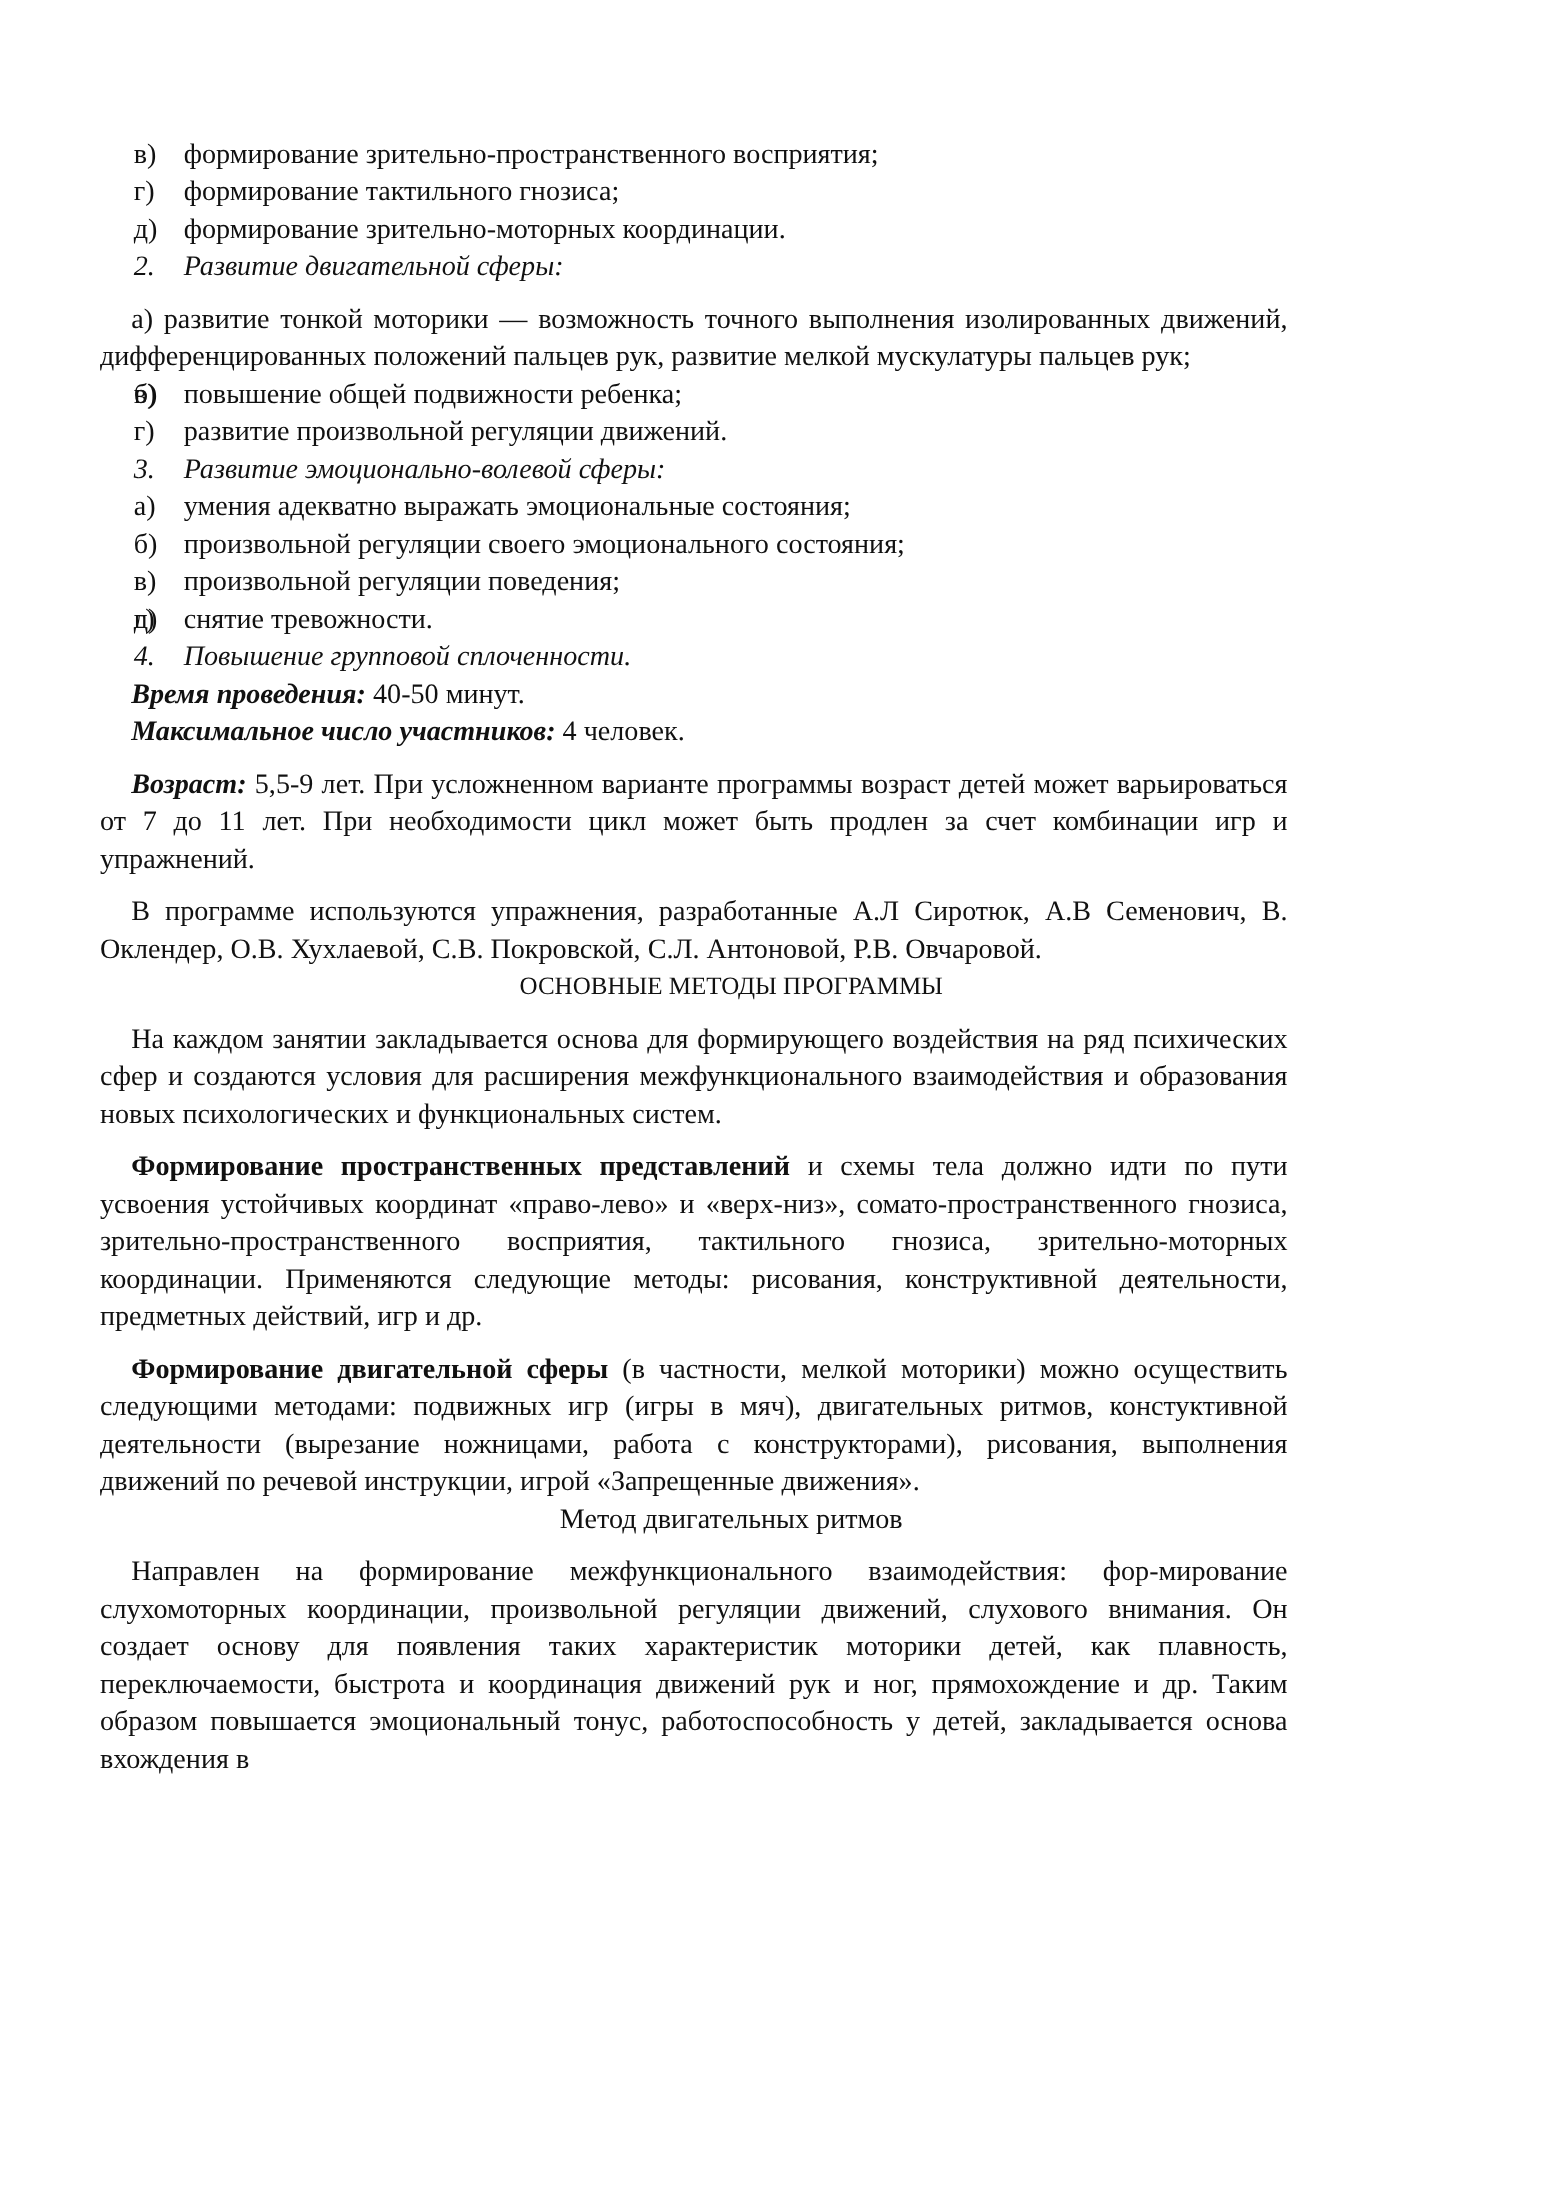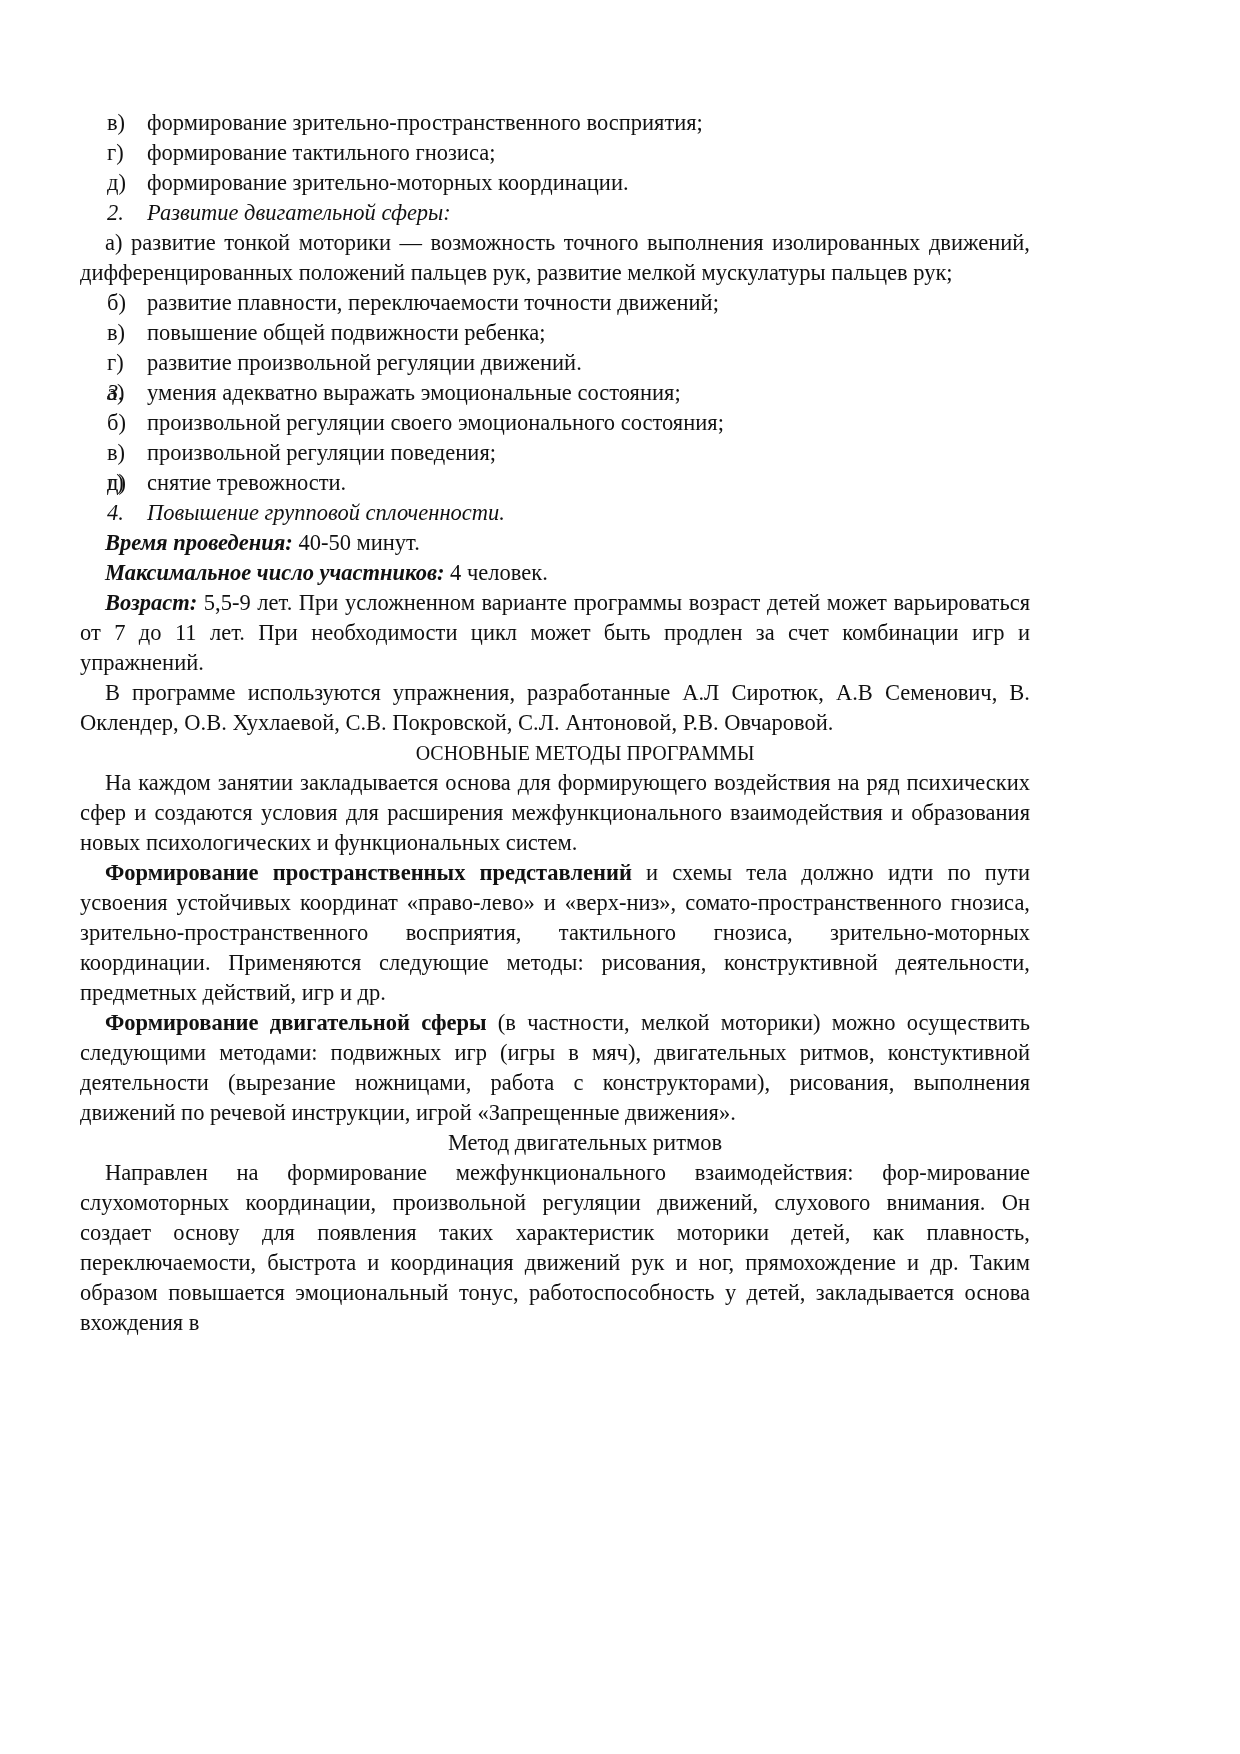--- a/index.html
+++ b/index.html
@@ -9,41 +9,41 @@
     color: #111111;
   }
   .page {
     position: absolute; left: 80px; top: 108px; width: 950px;
     font-size: 22.5px; line-height: 30px;
   }
   .li { position: relative; padding-left: 67px; white-space: nowrap; }
   .li .mk { position: absolute; left: 27px; top: 0; }
   .ital { font-style: italic; }
   .bold { font-weight: bold; }
-  .para { text-align: justify; text-align-last: left; text-indent: 25px; }
+  .para { text-align: justify; text-align-last: left; text-indent: 25px; margin-top: 12px; }
   .line { text-indent: 25px; white-space: nowrap; }
   .heading { text-align: center; font-weight: normal; font-size: 20px; padding-left: 60px; }
   .subhead { text-align: center; padding-left: 60px; }
 </style>
 </head>
 <body>
 
 <div class="page">
 
   <div class="li"><span class="mk">в)</span><span>формирование зрительно-пространственного восприятия;</span></div>
   <div class="li"><span class="mk">г)</span><span>формирование тактильного гнозиса;</span></div>
   <div class="li"><span class="mk">д)</span><span>формирование зрительно-моторных координации.</span></div>
 
   <div class="li ital"><span class="mk">2.</span><span>Развитие двигательной сферы:</span></div>
   <div class="para">а) развитие тонкой моторики — возможность точного выполнения изолированных движений, дифференцированных положений пальцев рук, развитие мелкой мускулатуры пальцев рук;</div>
-  <div class="li"><span class="mk">б)</span><span>развитие плавности, переключаемости точности движений;</span></div>
+  <div class="li"><span class="mk">б)</span></div>
   <div class="li"><span class="mk">в)</span><span>повышение общей подвижности ребенка;</span></div>
   <div class="li"><span class="mk">г)</span><span>развитие произвольной регуляции движений.</span></div>
 
-  <div class="li ital"><span class="mk">3.</span></div>
+  <div class="li ital"><span class="mk">3.</span><span>Развитие эмоционально-волевой сферы:</span></div>
   <div class="li"><span class="mk">а)</span><span>умения адекватно выражать эмоциональные состояния;</span></div>
   <div class="li"><span class="mk">б)</span><span>произвольной регуляции своего эмоционального состояния;</span></div>
   <div class="li"><span class="mk">в)</span><span>произвольной регуляции поведения;</span></div>
   <div class="li"><span class="mk">г)</span></div>
   <div class="li"><span class="mk">д)</span><span>снятие тревожности.</span></div>
 
   <div class="li ital"><span class="mk">4.</span><span>Повышение групповой сплоченности.</span></div>
 
   <div class="line"><span class="bold ital">Время проведения:</span><span> 40-50 минут.</span></div>
   <div class="line"><span class="bold ital">Максимальное число участников:</span><span> 4 человек.</span></div>

